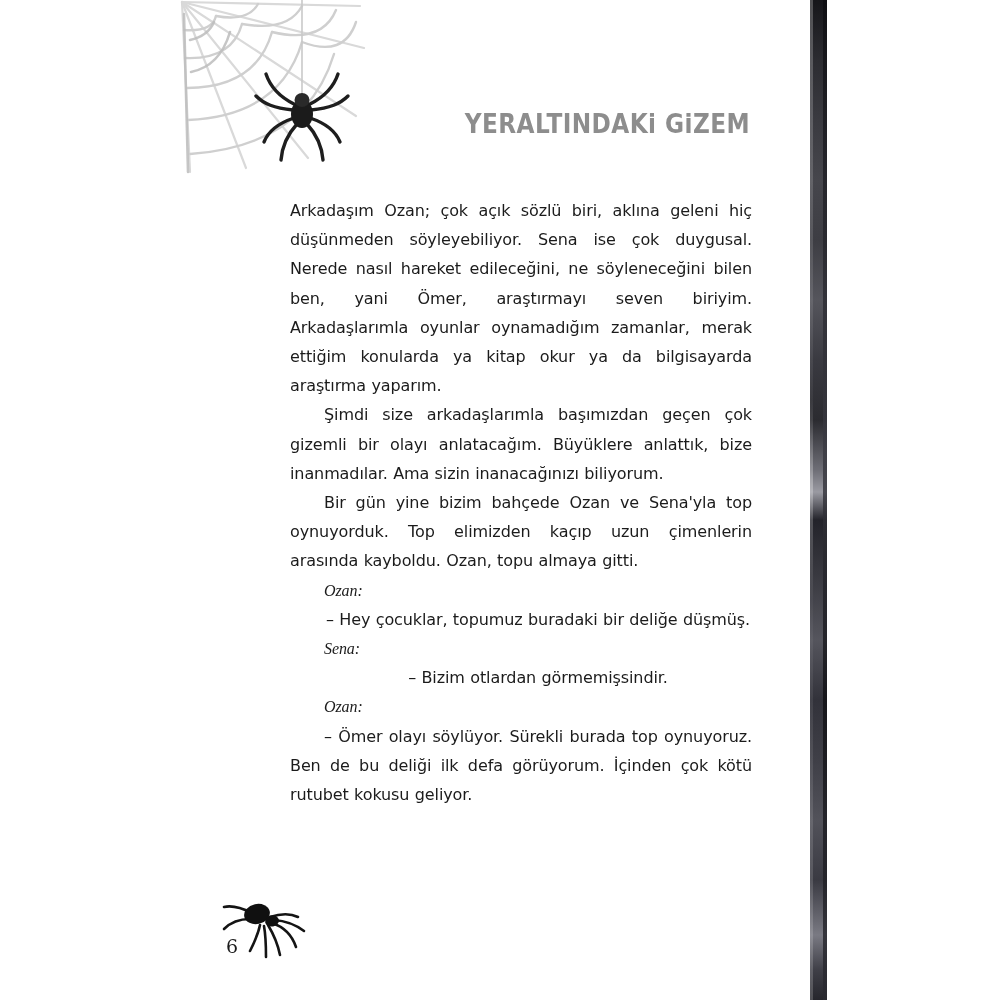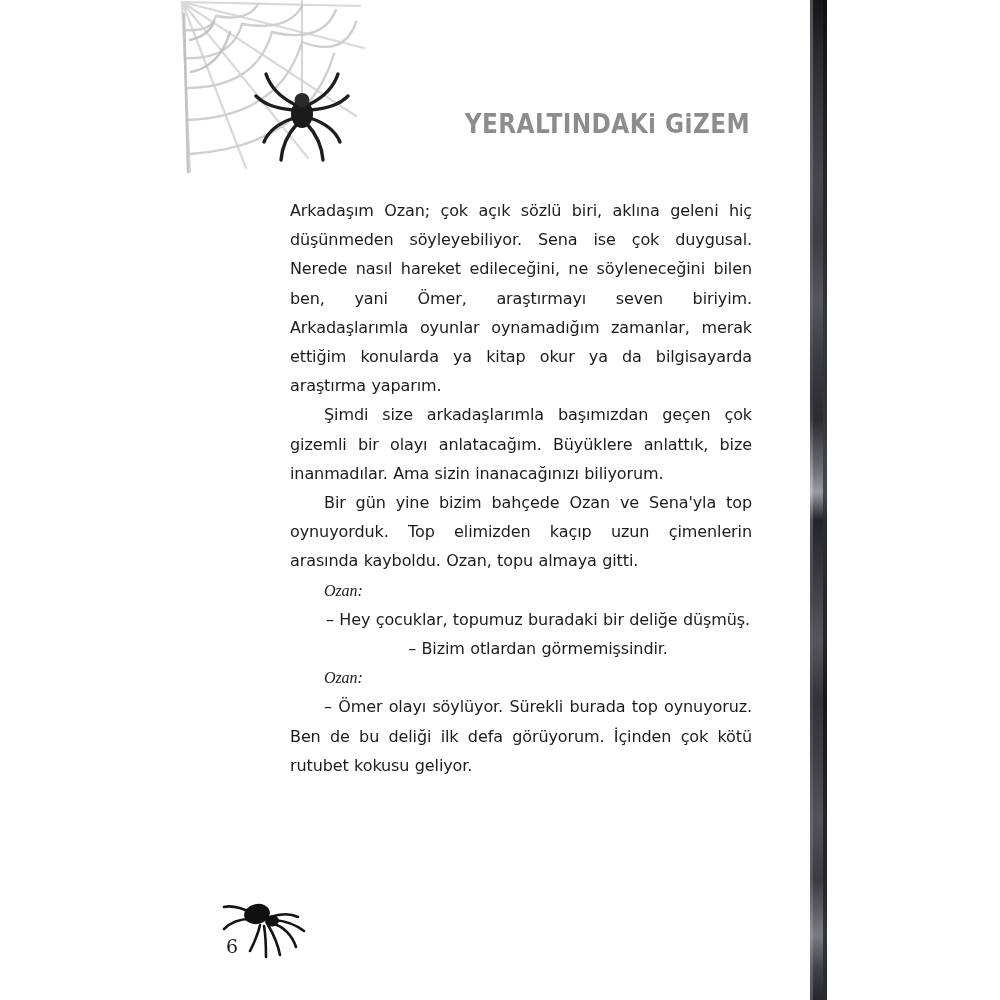--- a/index.html
+++ b/index.html
@@ -234,20 +234,21 @@
   </svg>
 
   <div class="running-title">YERALTINDAKi GiZEM</div>
 
   <div class="text-column">
     <p class="para">Arkadaşım Ozan; çok açık sözlü biri, aklına geleni hiç düşünmeden söyleyebiliyor. Sena ise çok duygusal. Nerede nasıl hareket edileceğini, ne söyleneceğini bilen ben, yani Ömer, araştırmayı seven biriyim. Arkadaşlarımla oyunlar oynamadığım zamanlar, merak ettiğim konularda ya kitap okur ya da bilgisayarda araştırma yaparım.</p>
     <p class="para indent">Şimdi size arkadaşlarımla başımızdan geçen çok gizemli bir olayı anlatacağım. Büyüklere anlattık, bize inanmadılar. Ama sizin inanacağınızı biliyorum.</p>
     <p class="para indent">Bir gün yine bizim bahçede Ozan ve Sena'yla top oynuyorduk. Top elimizden kaçıp uzun çimenlerin arasında kayboldu. Ozan, topu almaya gitti.</p>
     <p class="para speaker">Ozan:</p>
     <p class="para dash last-flush">– Hey çocuklar, topumuz buradaki bir deliğe düşmüş.</p>
+    <p class="para speaker">Sena:</p>
     <p class="para dash last-flush">– Bizim otlardan görmemişsindir.</p>
     <p class="para speaker">Ozan:</p>
     <p class="para dash">– Ömer olayı söylüyor. Sürekli burada top oynuyoruz. Ben de bu deliği ilk defa görüyorum. İçinden çok kötü rutubet kokusu geliyor.</p>
   </div>
 
   <div class="page-number">6</div>
 
 </div>
 
 </body></html>

